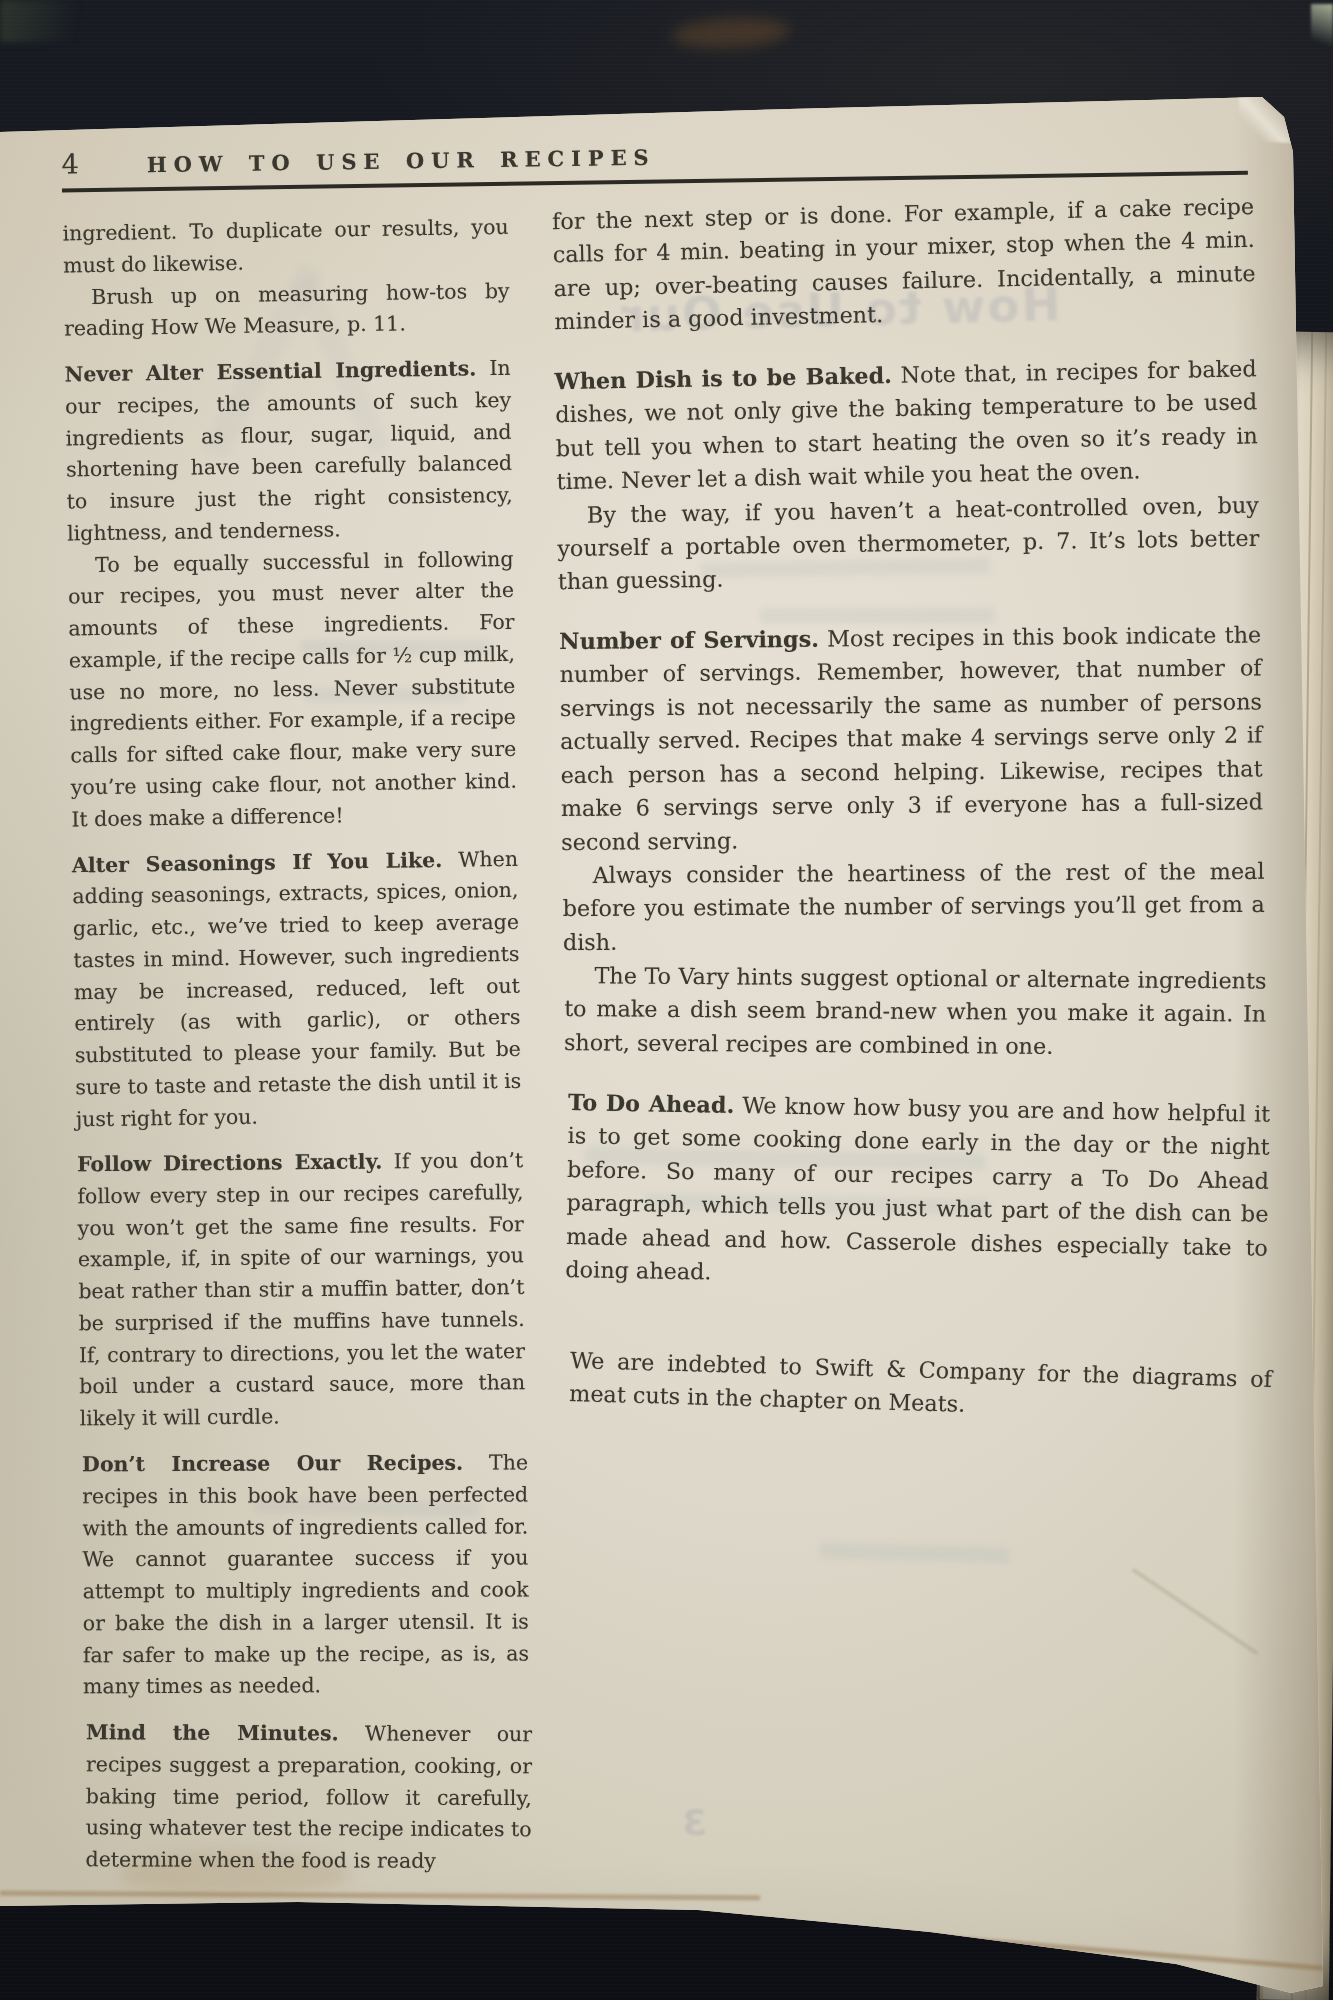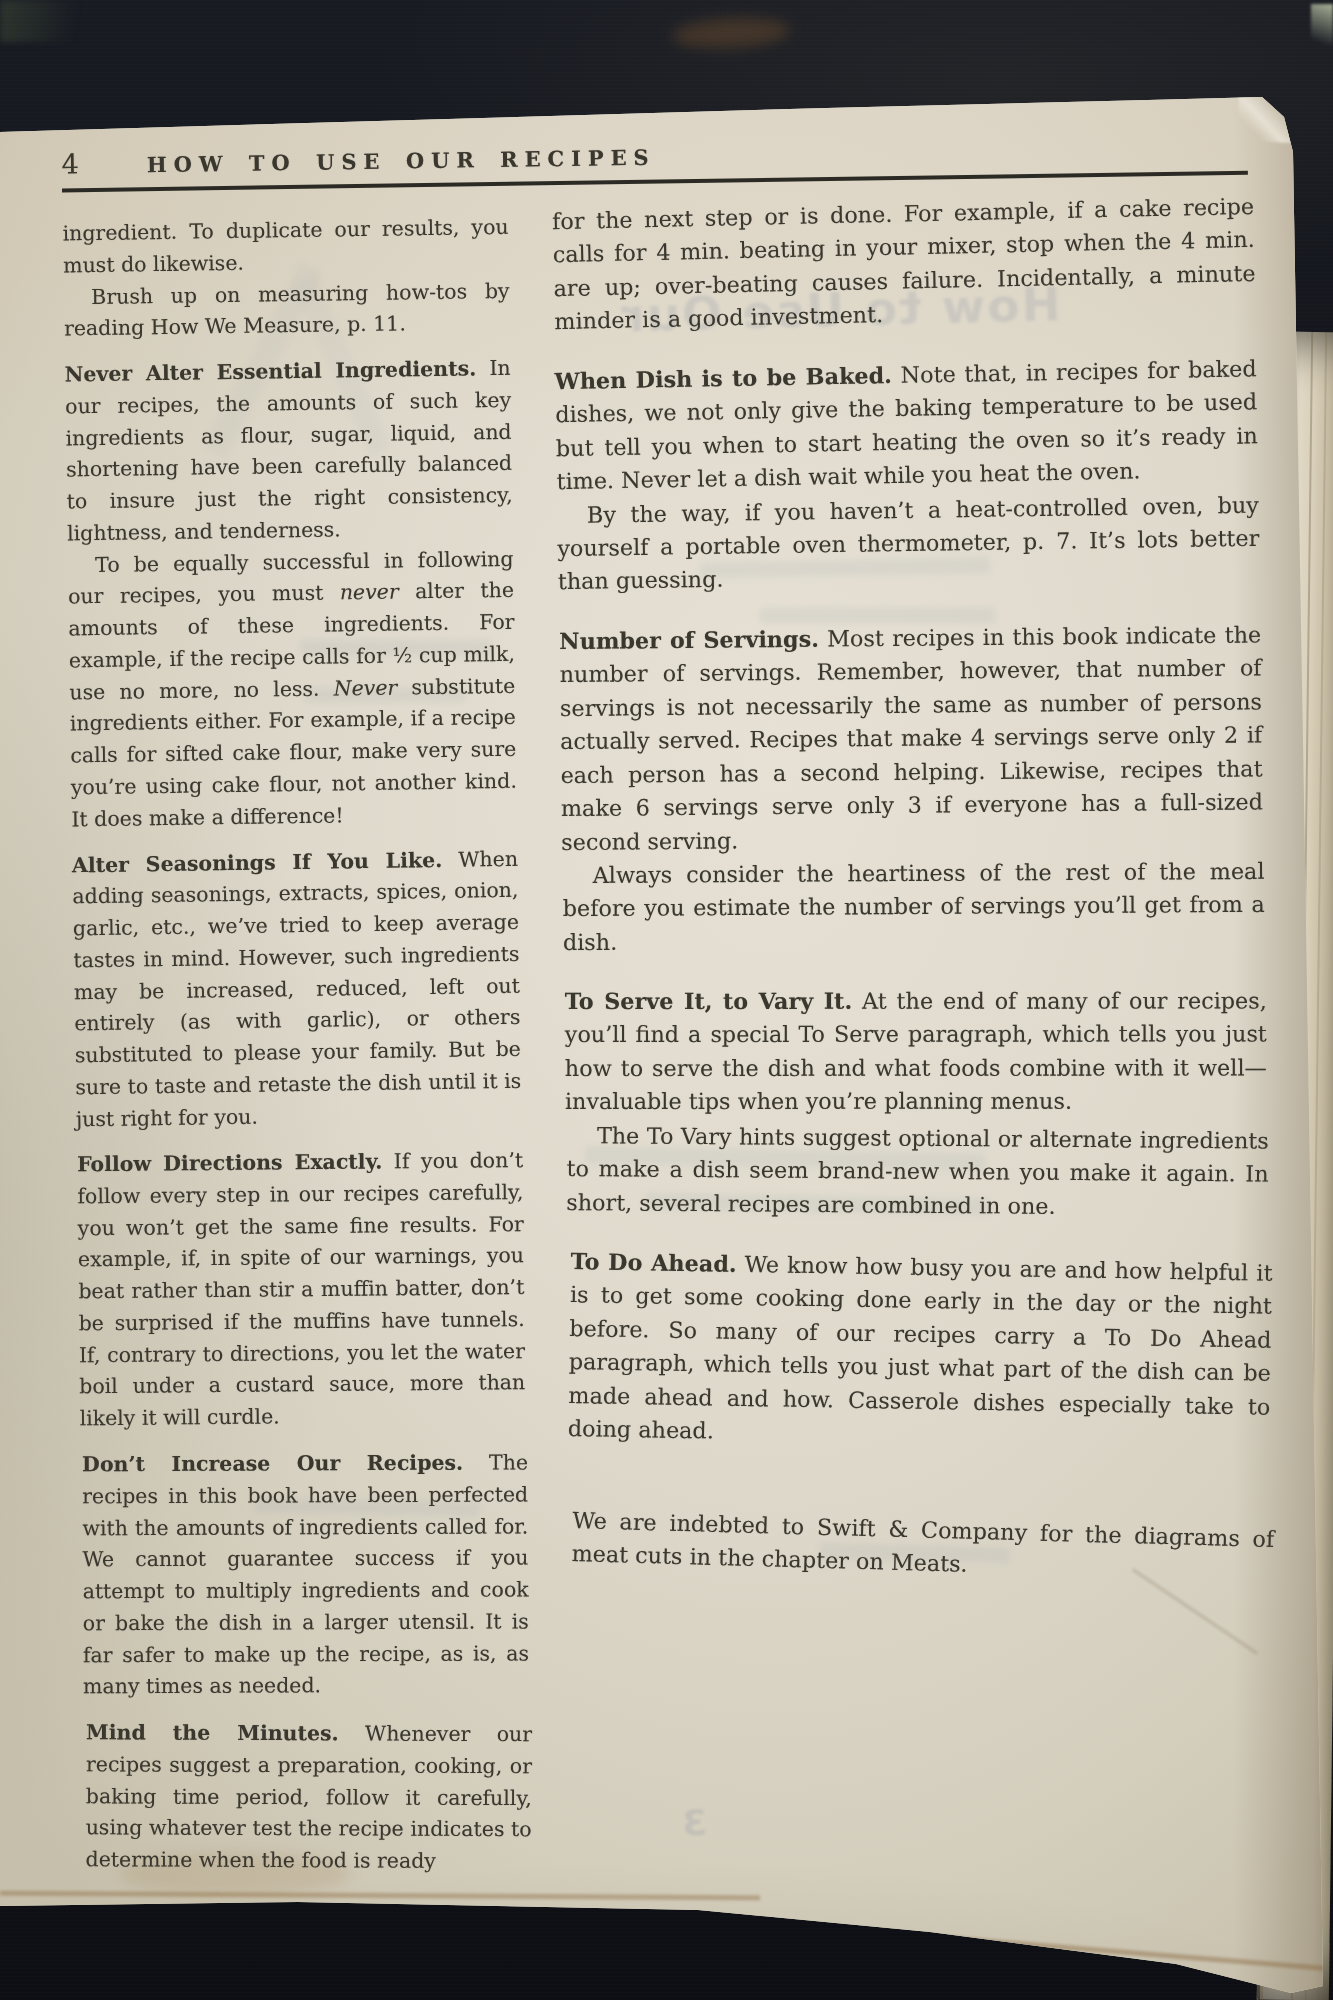--- a/index.html
+++ b/index.html
@@ -109,21 +109,21 @@
   .columns{display:flex;gap:44px;margin-top:26px;align-items:flex-start;}
   .col{text-align:justify;text-shadow:0 0 1px rgba(56,52,44,.33);}
   .col-left{width:446px;font-size:20.5px;line-height:1.55;}
   .col-right{width:702px;font-size:22.3px;line-height:1.5;margin-top:-6px;}
   .para{margin:0;transform-origin:0 50%;}
   .para.ind{text-indent:1.35em;}
   .para.sect{margin-top:14px;}
   .col-right .para.sect{margin-top:26px;}
   .para.credit{margin-top:58px;}
   .b{font-weight:bold;}
-  .i{font-style:italic;margin-top:36px;}
+  .i{margin-top:36px;}
   
   .ghost{
     position:absolute;color:rgba(104,120,150,.17);font-weight:bold;
     transform:scaleX(-1) rotate(1.5deg);filter:blur(1.6px);white-space:nowrap;
     font-family:"DejaVu Sans","Liberation Sans",sans-serif;
   }
   .ghost-heading{left:560px;top:282px;width:560px;font-size:47px;letter-spacing:2px;text-align:center;}
   .ghost-pagenum{left:682px;top:1802px;font-size:36px;filter:blur(1.2px);}
   .smudge{
     position:absolute;background:rgba(106,122,150,.085);filter:blur(3px);border-radius:4px;
@@ -180,20 +180,19 @@
           <p class="para sect" style="transform: rotate(0.3deg);"><span class="b">Follow Directions Exactly.</span><span> If you don’t follow every step in our recipes carefully, you won’t get the same fine results. For example, if, in spite of our warnings, you beat rather than stir a muffin batter, don’t be surprised if the muffins have tunnels. If, contrary to directions, you let the water boil under a custard sauce, more than likely it will curdle.</span></p>
           <p class="para sect" style="transform: rotate(0.6deg);"><span class="b">Don’t Increase Our Recipes.</span><span> The recipes in this book have been perfected with the amounts of ingredients called for. We cannot guarantee success if you attempt to multiply ingredients and cook or bake the dish in a larger utensil. It is far safer to make up the recipe, as is, as many times as needed.</span></p>
           <p class="para sect" style="transform: rotate(1.1deg);"><span class="b">Mind the Minutes.</span><span> Whenever our recipes suggest a preparation, cooking, or baking time period, follow it carefully, using whatever test the recipe indicates to determine when the food is ready</span></p>
         </div>
       <div class="col col-right">
           <p class="para cont" style="transform: rotate(-0.4deg);"><span>for the next step or is done. For example, if a cake recipe calls for 4 min. beating in your mixer, stop when the 4 min. are up; over-beating causes failure. Incidentally, a minute minder is a good investment.</span></p>
           <p class="para sect" style="transform: rotate(-0.2deg);"><span class="b">When Dish is to be Baked.</span><span> Note that, in recipes for baked dishes, we not only give the baking temperature to be used but tell you when to start heating the oven so it’s ready in time. Never let a dish wait while you heat the oven.</span></p>
           <p class="para ind"><span>By the way, if you haven’t a heat-controlled oven, buy yourself a portable oven thermometer, p. 7. It’s lots better than guessing.</span></p>
           <p class="para sect" style="transform: rotate(0.3deg);"><span class="b">Number of Servings.</span><span> Most recipes in this book indicate the number of servings. Remember, however, that number of servings is not necessarily the same as number of persons actually served. Recipes that make 4 servings serve only 2 if each person has a second helping. Likewise, recipes that make 6 servings serve only 3 if everyone has a full-sized second serving.</span></p>
           <p class="para ind" style="transform: rotate(0.5deg);"><span>Always consider the heartiness of the rest of the meal before you estimate the number of servings you’ll get from a dish.</span></p>
-          <p class="para sect" style="transform: rotate(0.8deg);"><span class="b">To Serve It, to Vary It.</span><span> At the end of many of our recipes, you’ll find a special To Serve paragraph, which tells you just how to serve the dish and what foods combine with it well—invaluable tips when you’re planning menus.</span></p>
           <p class="para ind" style="transform: rotate(1.3deg);"><span>The To Vary hints suggest optional or alternate ingredients to make a dish seem brand-new when you make it again. In short, several recipes are combined in one.</span></p>
           <p class="para sect" style="transform: rotate(1.8deg);"><span class="b">To Do Ahead.</span><span> We know how busy you are and how helpful it is to get some cooking done early in the day or the night before. So many of our recipes carry a To Do Ahead paragraph, which tells you just what part of the dish can be made ahead and how. Casserole dishes especially take to doing ahead.</span></p>
           <p class="para credit" style="transform: rotate(2.4deg);"><span>We are indebted to Swift &amp; Company for the diagrams of meat cuts in the chapter on Meats.</span></p>
         </div>
     </div>
   </div>
 </div>
 
 </body></html>

